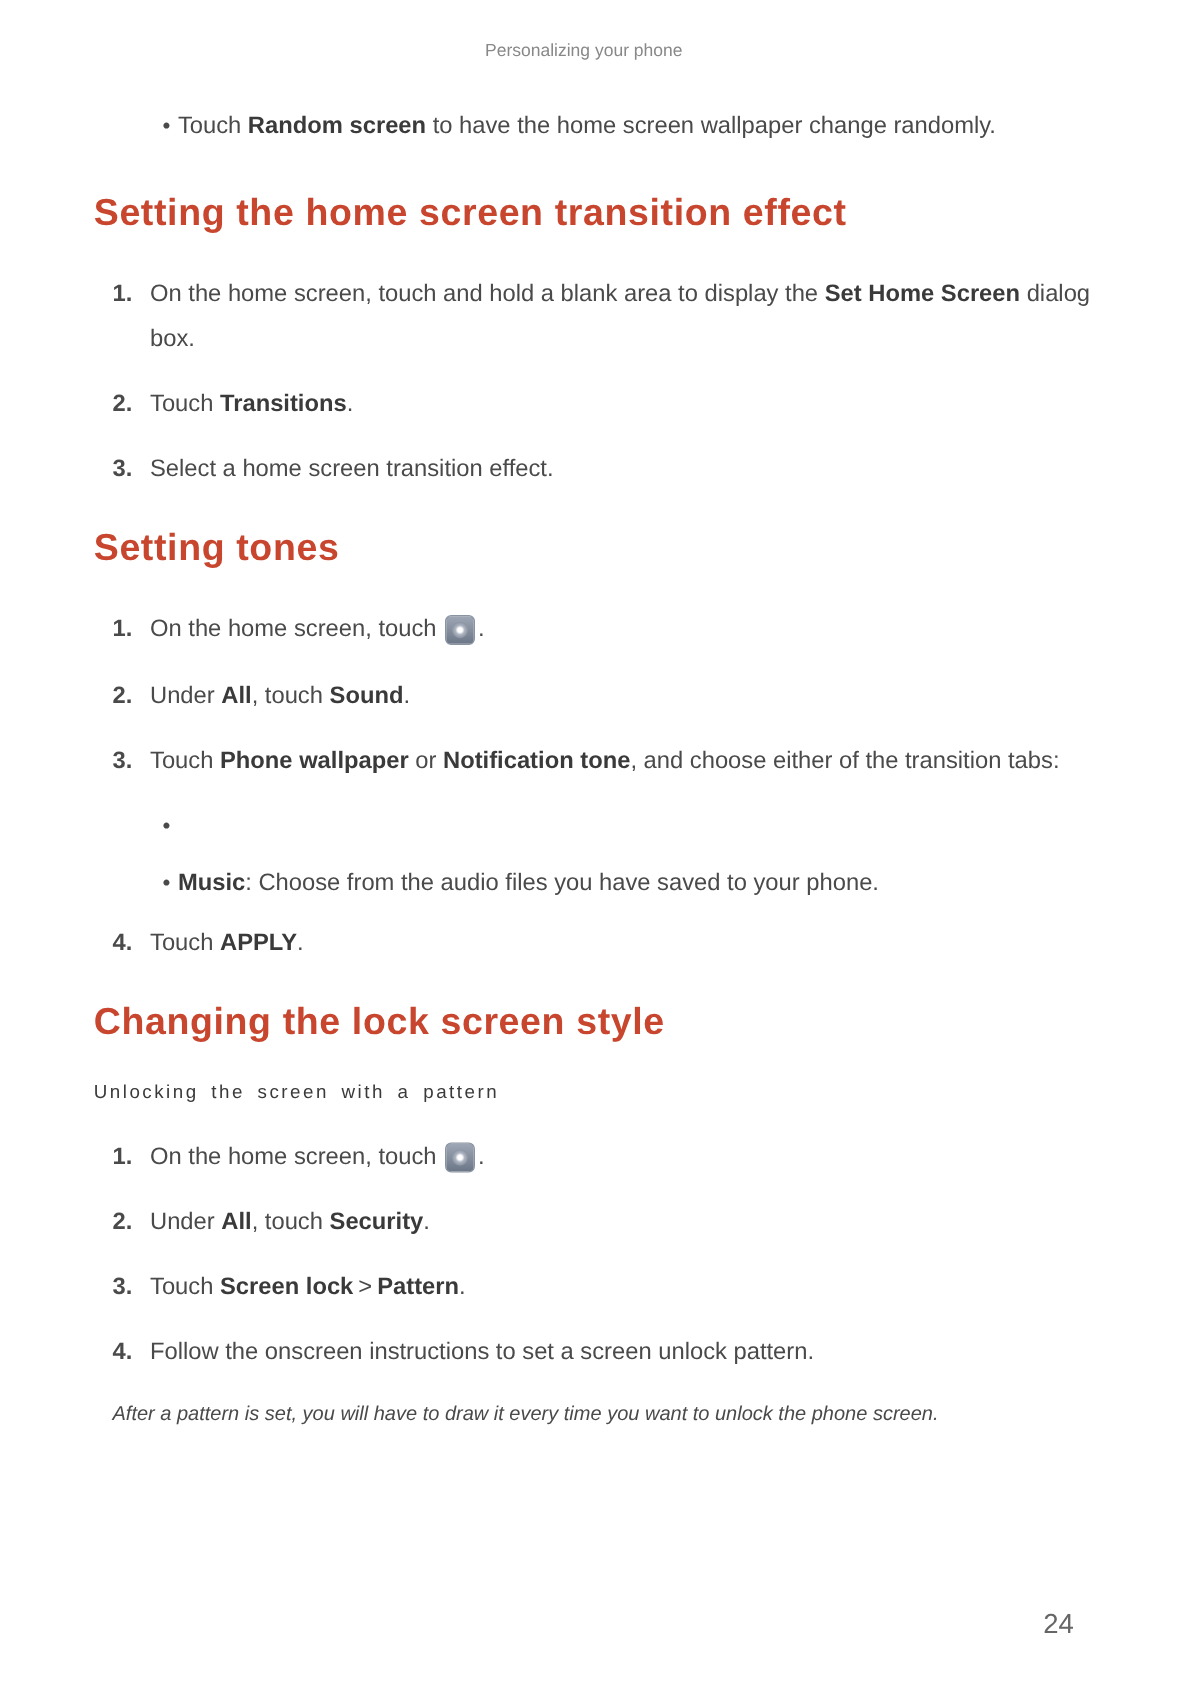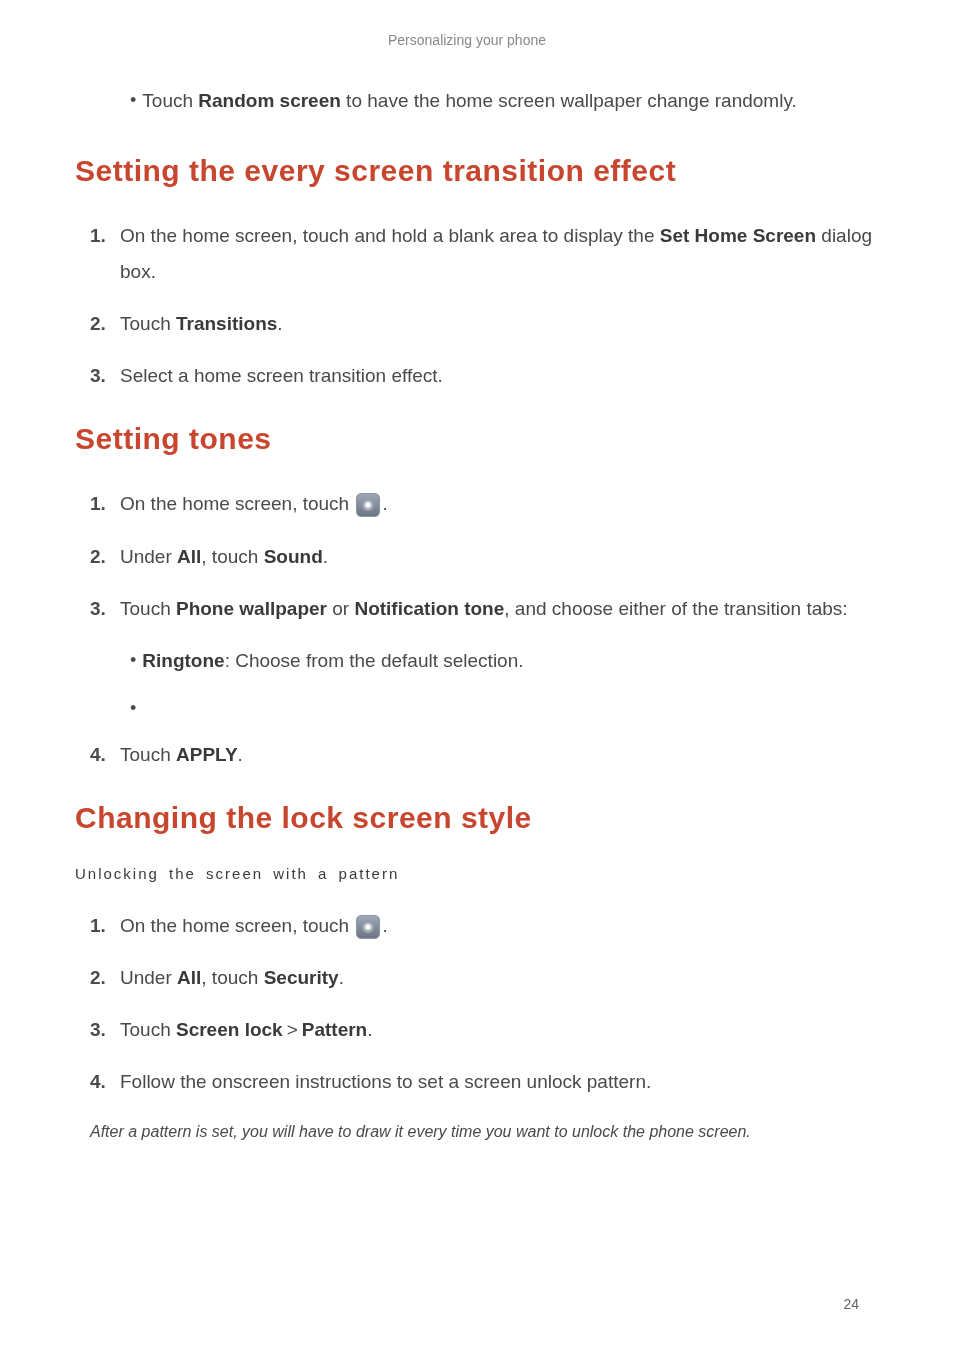--- a/index.html
+++ b/index.html
@@ -116,40 +116,40 @@
       font-size: 16px;
       line-height: 1.9;
       margin-left: 15px;
       margin-top: 6px;
       font-style: italic;
     }
     .page-number {
       position: absolute;
       bottom: 40px;
       right: 95px;
-      font-size: 14px;
+      font-size: 22px;
       color: #666;
     }
     .gt {
       margin: 0 4px;
     }
   </style>
 </head>
 <body>
 
 <div class="header-text">Personalizing your phone</div>
 
 <div class="bullet-item">
   <span class="dot">•</span>
   <span class="text">
     <span>Touch </span><span class="bold">Random screen</span><span> to have the home screen wallpaper change randomly.</span>
   </span>
 </div>
 
-<h1 class="section-heading">Setting the every screen transition effect</h1>
+<h1 class="section-heading">Setting the home screen transition effect</h1>
 
 <div class="numbered-item">
   <span class="num">1.</span>
   <span class="text">
     <span>On the home screen, touch and hold a blank area to display the </span><span class="bold">Set Home Screen</span><span> dialog box.</span>
   </span>
 </div>
 
 <div class="numbered-item">
   <span class="num">2.</span>
@@ -181,27 +181,27 @@
 
 <div class="numbered-item">
   <span class="num">3.</span>
   <span class="text">
     <span>Touch </span><span class="bold">Phone wallpaper</span><span> or </span><span class="bold">Notification tone</span><span>, and choose either of the transition tabs:</span>
   </span>
 </div>
 
 <div class="sub-bullet">
   <span class="dot">•</span>
-  <span class="text">
-    <span class="bold">Ringtone</span><span>: Choose from the default selection.</span>
-  </span>
 </div>
 
 <div class="sub-bullet">
   <span class="dot">•</span>
+  <span class="text">
+    <span class="bold">Music</span><span>: Choose from the audio files you have saved to your phone.</span>
+  </span>
 </div>
 
 <div class="numbered-item">
   <span class="num">4.</span>
   <span class="text">
     <span>Touch </span><span class="bold">APPLY</span><span>.</span>
   </span>
 </div>
 
 <h1 class="section-heading">Changing the lock screen style</h1>

